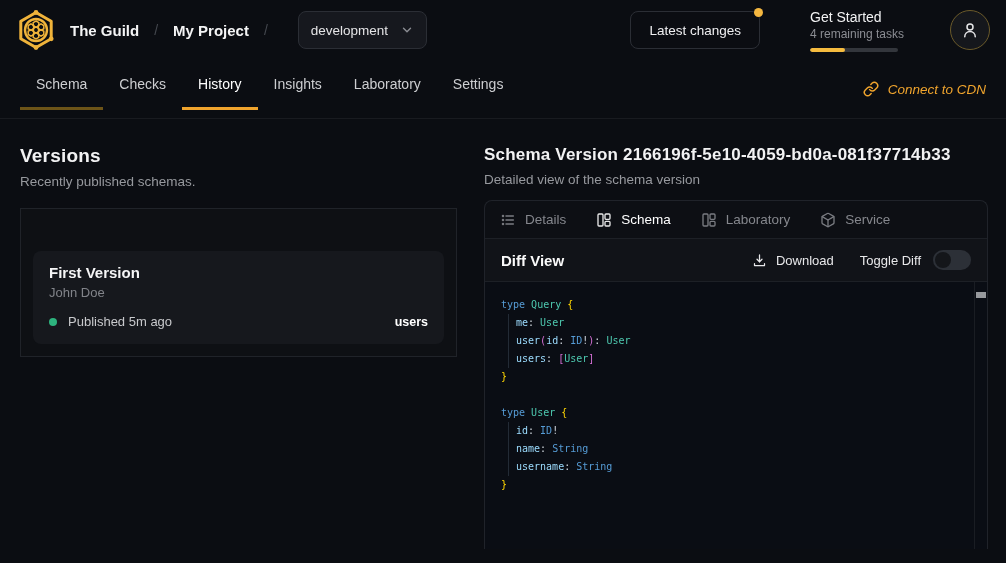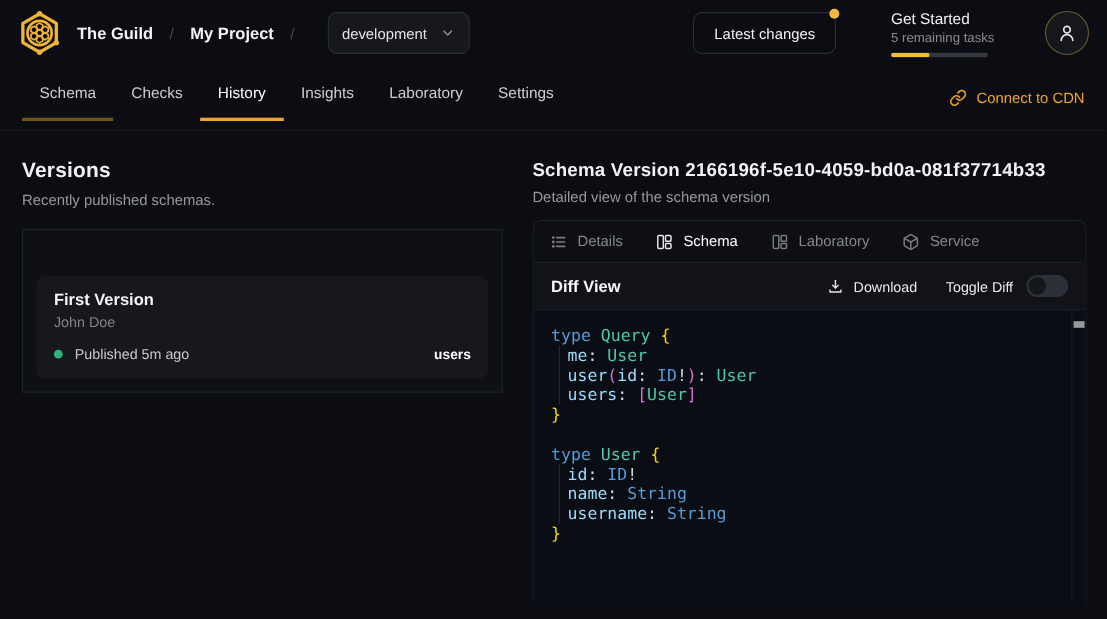--- a/index.html
+++ b/index.html
@@ -44,21 +44,21 @@
   }
 
   
   .navbar { height:59px; display:flex; align-items:stretch; padding:0 20px 0 20px; border-bottom:1px solid #191b20; }
   .nav-tab {
     display:flex; align-items:center; padding:0 16px; margin-bottom:8px;
     font-size:14px; color:#cdced1; cursor:pointer; border-bottom:3px solid transparent;
   }
   .nav-tab.muted { border-bottom-color:#6d5418; }
   .nav-tab.active { color:#ffffff; font-weight:500; border-bottom-color:#f0a42d; }
-  .cdn-link { display:flex; align-items:center; gap:9px; margin-bottom:0; align-self:center; color:#f0a42d; font-size:13.5px; cursor:pointer; }
+  .cdn-link { display:flex; align-items:center; gap:9px; margin-bottom:0; align-self:center; color:#f0a42d; font-size:13.5px; cursor:pointer;font-style:italic; }
 
   
   .content { display:flex; padding:26px 18px 0 20px; height:444px; }
   .col-left { width:437px; flex:none; }
   .col-right { flex:1; margin-left:27px; min-width:0; }
   .h-title { font-size:19px; font-weight:600; color:#f2f2f3; letter-spacing:.2px; }
   .h-title.sm { font-size:17px; }
   .h-sub { margin-top:7px; font-size:13.5px; color:#97999e; }
 
   .versions-card {
@@ -85,21 +85,21 @@
   .dp-tab .ticon { opacity:.9; }
   .diff-row { height:43px; flex:none; display:flex; align-items:center; padding:0 16px; background:#111318; border-bottom:1px solid #1d2026; }
   .diff-title { font-size:15px; font-weight:700; color:#fafafa; }
   .dl-btn { margin-left:auto; display:flex; align-items:center; gap:9px; background:none; border:none; color:#e8e8ea; font-size:13px; font-family:inherit; cursor:pointer; }
   .toggle-label { margin-left:26px; font-size:13px; color:#e8e8ea; }
   .toggle { margin-left:12px; width:38px; height:20px; border-radius:10px; background:#2c3037; position:relative; cursor:pointer; flex:none; }
   .toggle .knob { position:absolute; left:2px; top:2px; width:16px; height:16px; border-radius:50%; background:#14161a; }
 
   
   .code-area { flex:1; position:relative; background:#0a0d14; padding:14px 20px 0 16px; overflow:hidden; }
-  .code { font-family:"DejaVu Sans Mono", monospace; font-size:15px; line-height:18px; white-space:pre; }
+  .code { font-family:"DejaVu Sans Mono", monospace; font-size:10px; line-height:18px; white-space:pre; }
   .cl { height:18px; }
   .tk-k { color:#569cd6; }
   .tk-t { color:#4ec9b0; }
   .tk-s { color:#569cd6; }
   .tk-f { color:#9cdcfe; }
   .tk-p { color:#cfd6dd; }
   .tk-b1 { color:#ffd602; }
   .tk-b2 { color:#d670d6; }
   .tk-g { display:inline-block; width:0; border-left:1px solid #232b36; height:18px; vertical-align:top; margin-left:7px; margin-right:7px; }
   .vscroll { position:absolute; top:0; right:0; bottom:0; width:13px; border-left:1px solid #1a1d23; }
@@ -142,21 +142,21 @@
 
   <div class="spacer"></div>
 
   <button class="latest-btn">
     <span>Latest changes</span>
     <span class="dot"></span>
   </button>
 
   <div class="get-started">
     <div class="gs-title">Get Started</div>
-    <div class="gs-sub">5 remaining tasks</div>
+    <div class="gs-sub">4 remaining tasks</div>
     <div class="gs-bar">
       <div class="gs-fill" id="gs-fill" style="width: 40%;"></div>
     </div>
   </div>
 
   <div class="avatar">
     <span>
       <svg width="18" height="18" viewBox="0 0 24 24" fill="none" stroke="#e6e6e8" stroke-width="2" stroke-linecap="round" stroke-linejoin="round">
         <circle cx="12" cy="8" r="4"></circle>
         <path d="M5 21c0-4 3.1-7 7-7s7 3 7 7"></path>

